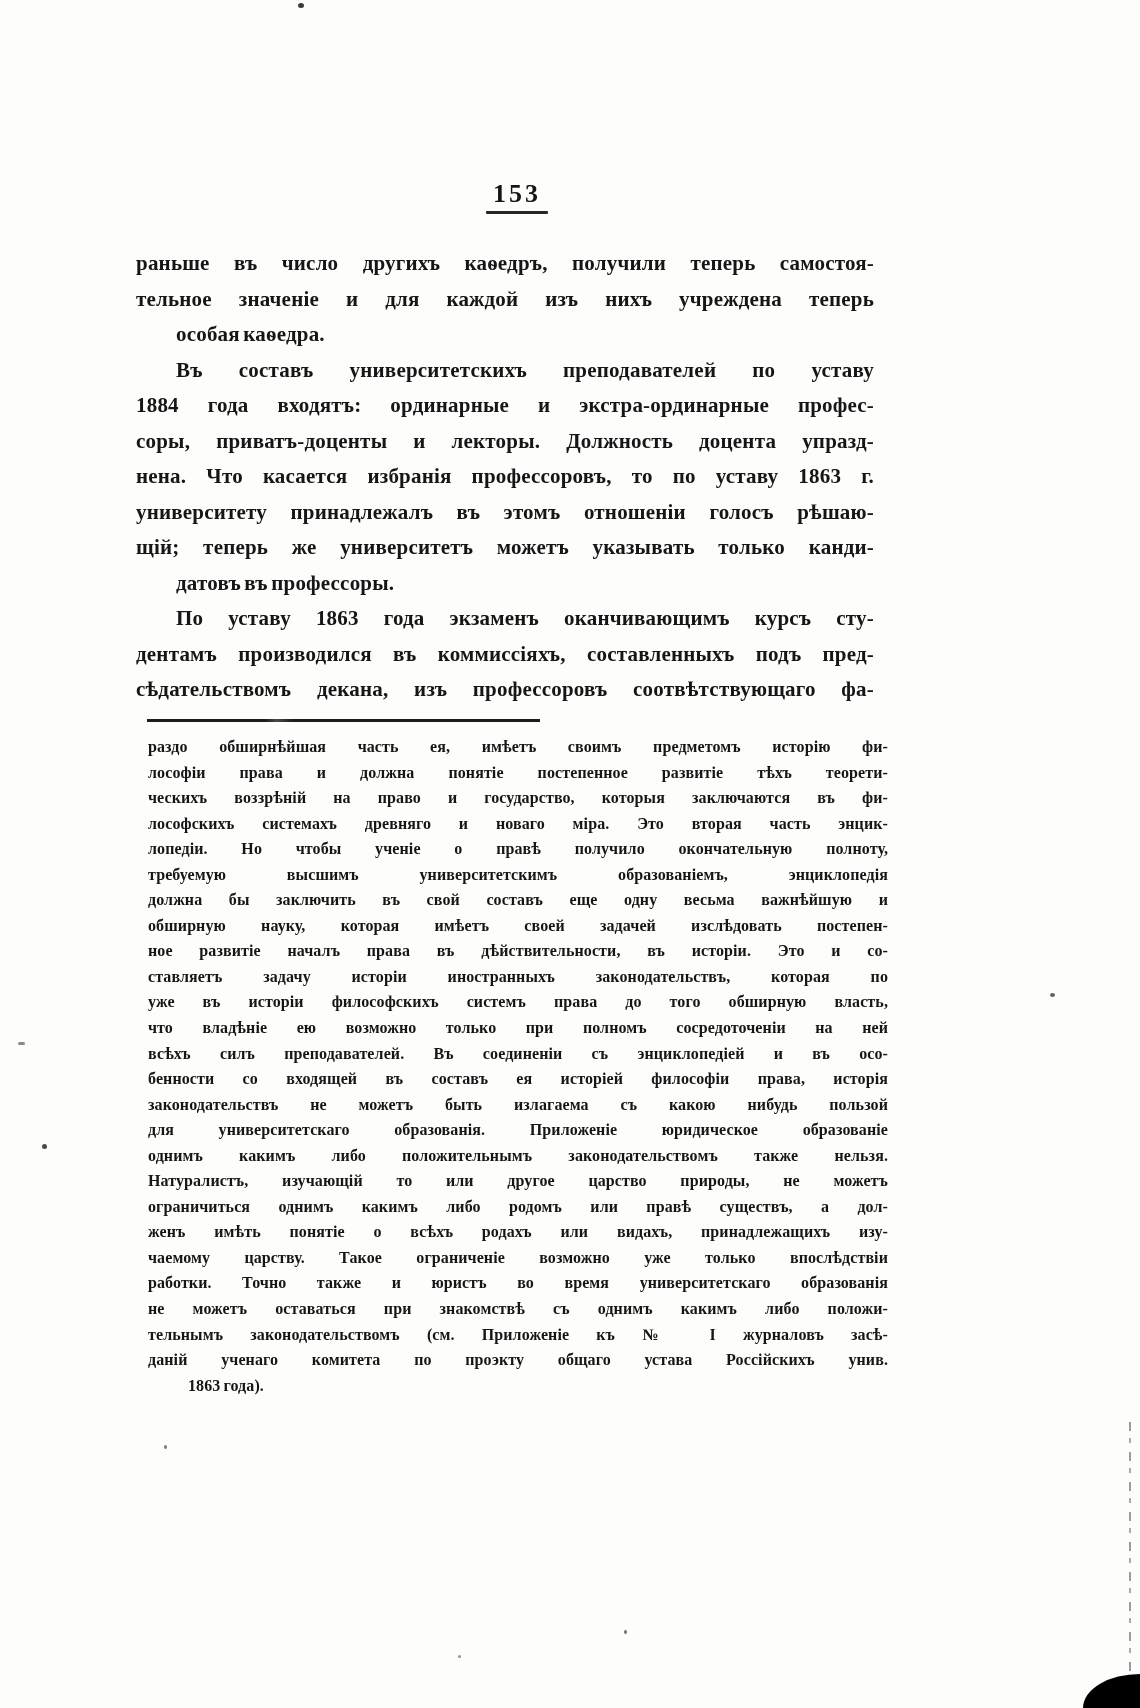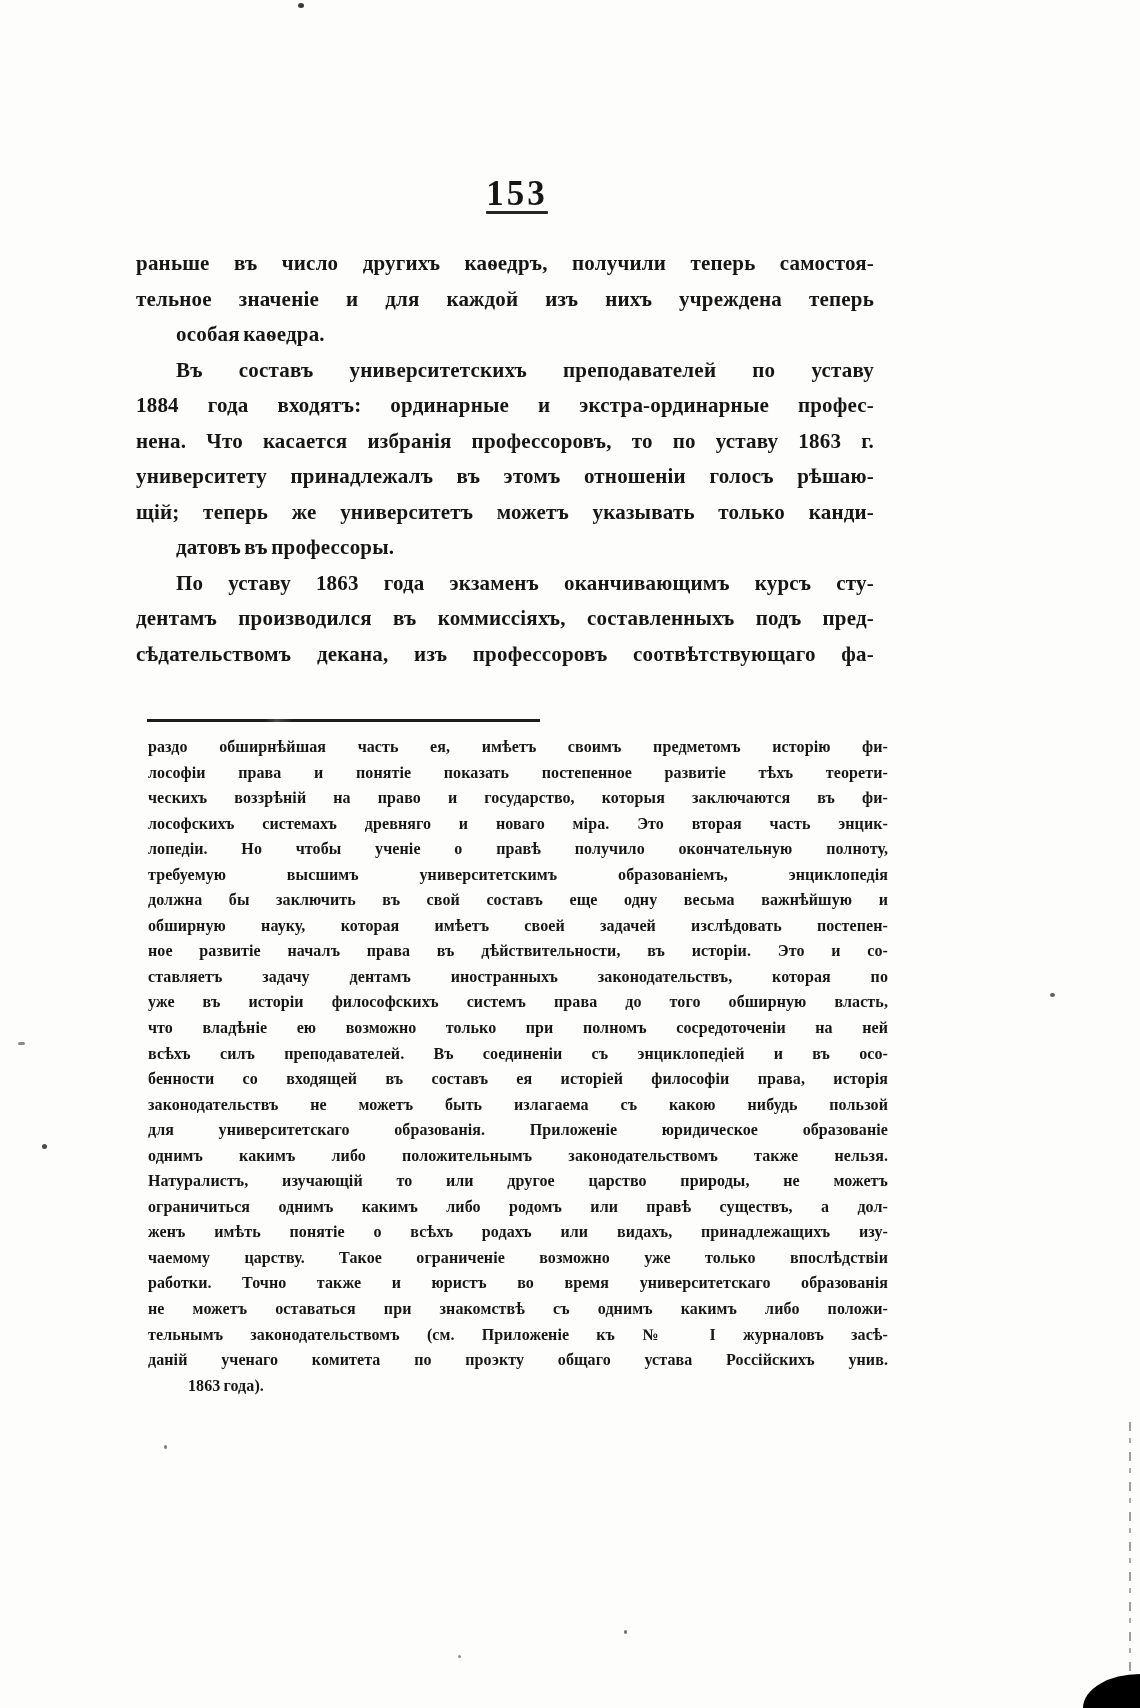--- a/index.html
+++ b/index.html
@@ -16,21 +16,21 @@
     color:var(--ink);
   }
   .page{position:absolute;inset:0;}
 
   
   .page-number-wrap{
     position:absolute;left:148px;top:180px;width:738px;
     text-align:center;
   }
   .page-number{
-    font-size:35px;font-weight:bold;letter-spacing:3px;
+    font-size:26px;font-weight:bold;letter-spacing:3px;
     line-height:28px;
   }
   .page-number-rule{
     width:62px;height:3px;background:#262626;
     margin:3px auto 0 auto;
     border-radius:1px;
   }
 
   
   .body-text{
@@ -94,42 +94,43 @@
     <div class="page-number">153</div>
     <div class="page-number-rule"></div>
   </div>
 
   <div class="body-text" id="body-text">
       <div class="line">раньше въ число другихъ каѳедръ, получили теперь самостоя-</div>
       <div class="line">тельное значеніе и для каждой изъ нихъ учреждена теперь</div>
       <div class="line flush-left">особая каѳедра.</div>
       <div class="line indent">Въ составъ университетскихъ преподавателей по уставу</div>
       <div class="line">1884 года входятъ: ординарные и экстра-ординарные профес-</div>
+      <div class="line">соры, приватъ-доценты и лекторы. Должность доцента упразд-</div>
       <div class="line">нена. Что касается избранія профессоровъ, то по уставу 1863 г.</div>
       <div class="line">университету принадлежалъ въ этомъ отношеніи голосъ рѣшаю-</div>
       <div class="line">щій; теперь же университетъ можетъ указывать только канди-</div>
       <div class="line flush-left">датовъ въ профессоры.</div>
       <div class="line indent">По уставу 1863 года экзаменъ оканчивающимъ курсъ сту-</div>
       <div class="line">дентамъ производился въ коммиссіяхъ, составленныхъ подъ пред-</div>
       <div class="line">сѣдательствомъ декана, изъ профессоровъ соотвѣтствующаго фа-</div>
     </div>
 
   <div class="footnote-rule"></div>
 
   <div class="footnote" id="footnote-text">
       <div class="line">раздо обширнѣйшая часть ея, имѣетъ своимъ предметомъ исторію фи-</div>
-      <div class="line">лософіи права и понятіе показать постепенное развитіе тѣхъ теорети-</div>
+      <div class="line">лософіи права и должна понятіе постепенное развитіе тѣхъ теорети-</div>
       <div class="line">ческихъ воззрѣній на право и государство, которыя заключаются въ фи-</div>
       <div class="line">лософскихъ системахъ древняго и новаго міра. Это вторая часть энцик-</div>
       <div class="line">лопедіи. Но чтобы ученіе о правѣ получило окончательную полноту,</div>
       <div class="line">требуемую высшимъ университетскимъ образованіемъ, энциклопедія</div>
       <div class="line">должна бы заключить въ свой составъ еще одну весьма важнѣйшую и</div>
       <div class="line">обширную науку, которая имѣетъ своей задачей изслѣдовать постепен-</div>
       <div class="line">ное развитіе началъ права въ дѣйствительности, въ исторіи. Это и со-</div>
-      <div class="line">ставляетъ задачу дентамъ иностранныхъ законодательствъ, которая по</div>
+      <div class="line">ставляетъ задачу исторіи иностранныхъ законодательствъ, которая по</div>
       <div class="line">уже въ исторіи философскихъ системъ права до того обширную власть,</div>
       <div class="line">что владѣніе ею возможно только при полномъ сосредоточеніи на ней</div>
       <div class="line">всѣхъ силъ преподавателей. Въ соединеніи съ энциклопедіей и въ осо-</div>
       <div class="line">бенности со входящей въ составъ ея исторіей философіи права, исторія</div>
       <div class="line">законодательствъ не можетъ быть излагаема съ какою нибудь пользой</div>
       <div class="line">для университетскаго образованія. Приложеніе юридическое образованіе</div>
       <div class="line">однимъ какимъ либо положительнымъ законодательствомъ также нельзя.</div>
       <div class="line">Натуралистъ, изучающій то или другое царство природы, не можетъ</div>
       <div class="line">ограничиться однимъ какимъ либо родомъ или правѣ существъ, а дол-</div>
       <div class="line">женъ имѣть понятіе о всѣхъ родахъ или видахъ, принадлежащихъ изу-</div>

